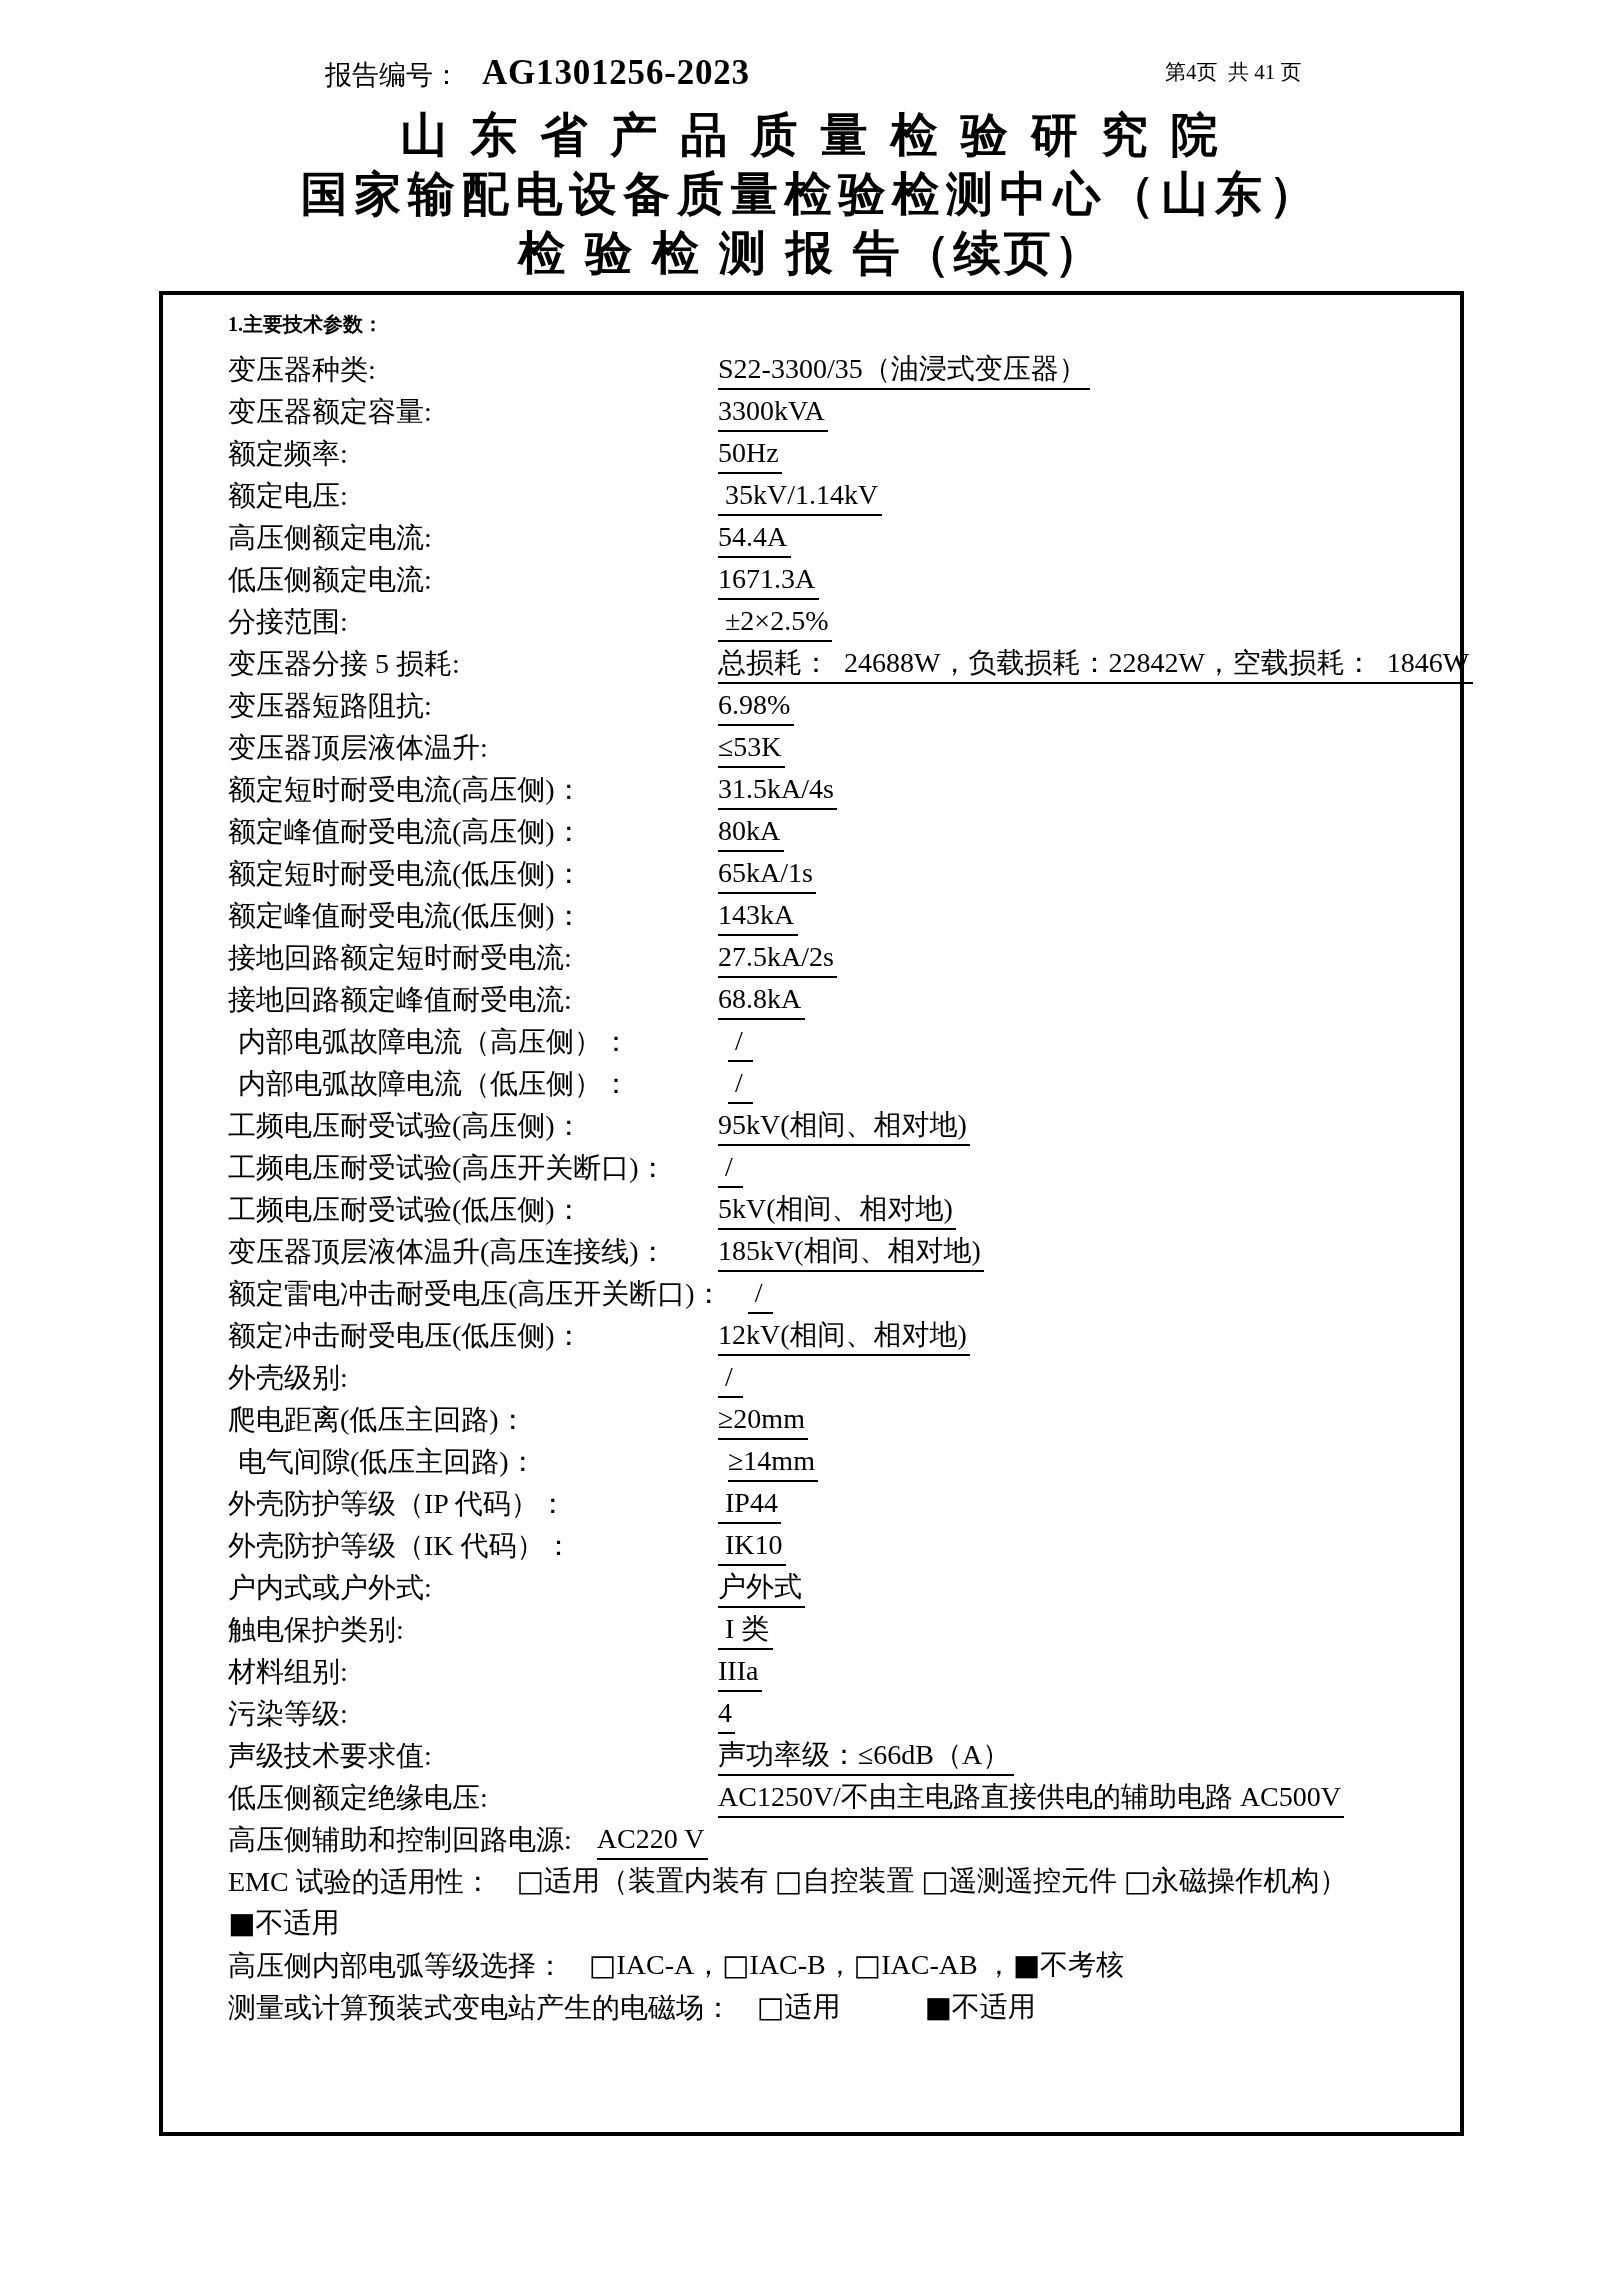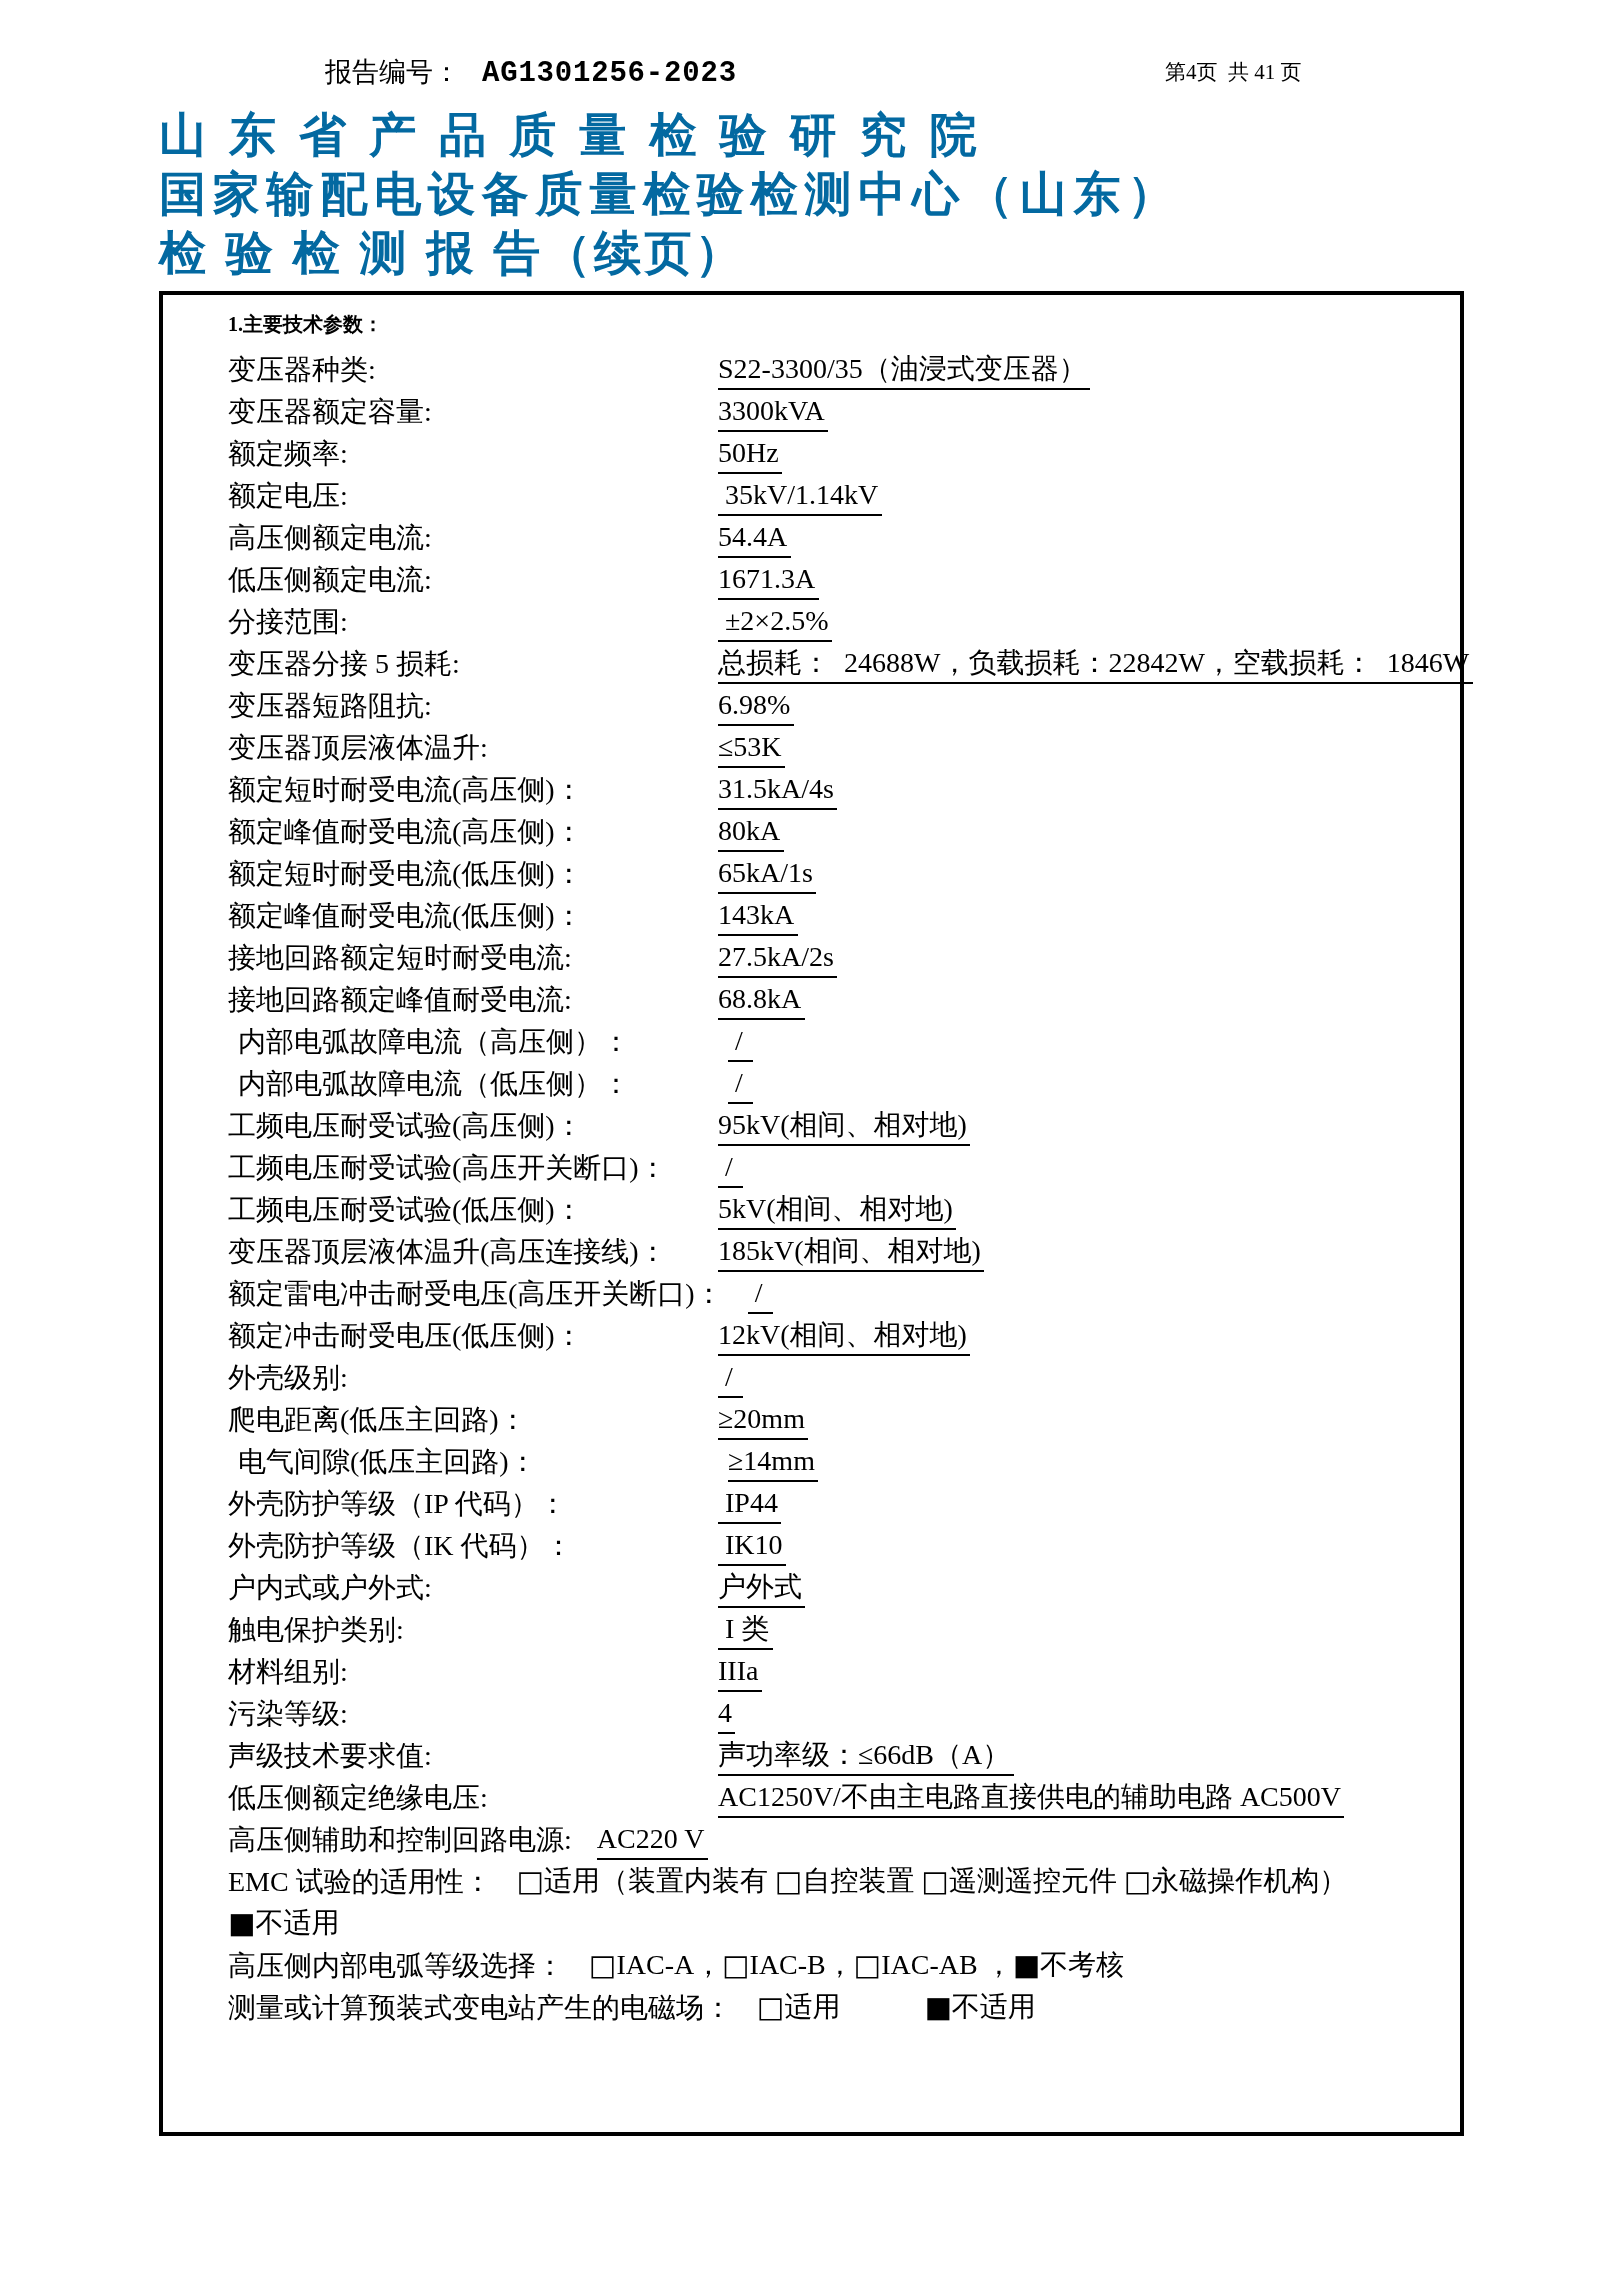--- a/index.html
+++ b/index.html
@@ -8,32 +8,33 @@
     background:#ffffff; color:#000;
     font-family:"Liberation Serif","DejaVu Serif",serif;
     position:relative; overflow:hidden;
   }
   
   .hdr-left {
     position:absolute; left:325px; top:54px;
     font-size:27px; line-height:37px; white-space:pre;
   }
   .hdr-left .code {
-    font-family:Liberation Mono, monospace;
-    font-weight:bold; font-size:29px; letter-spacing:0.8px; margin-left:22px;
+    font-family:Liberation Serif, serif;
+    font-weight:bold; font-size:35px; letter-spacing:0.8px; margin-left:22px;
   }
   .hdr-right {
     position:absolute; left:1165px; top:54px;
     font-size:21px; line-height:37px; white-space:pre;
   }
   
   .title-block {
     position:absolute; left:159px; top:105px; width:1305px;
+    text-align:center;
     font-family:"Liberation Sans","DejaVu Sans",sans-serif;
-    font-weight:bold; color:#0369a1;
+    font-weight:bold; color:#000000;
   }
   .title-line { font-size:47px; line-height:59px; white-space:pre; }
   .t1 { letter-spacing:5px; }
   .t2 { letter-spacing:6.8px; }
   .t3 { letter-spacing:3.4px; }
   
   .main-box {
     position:absolute; left:159px; top:291px;
     width:1305px; height:1845px;
     border:4.2px solid #000; box-sizing:border-box;

